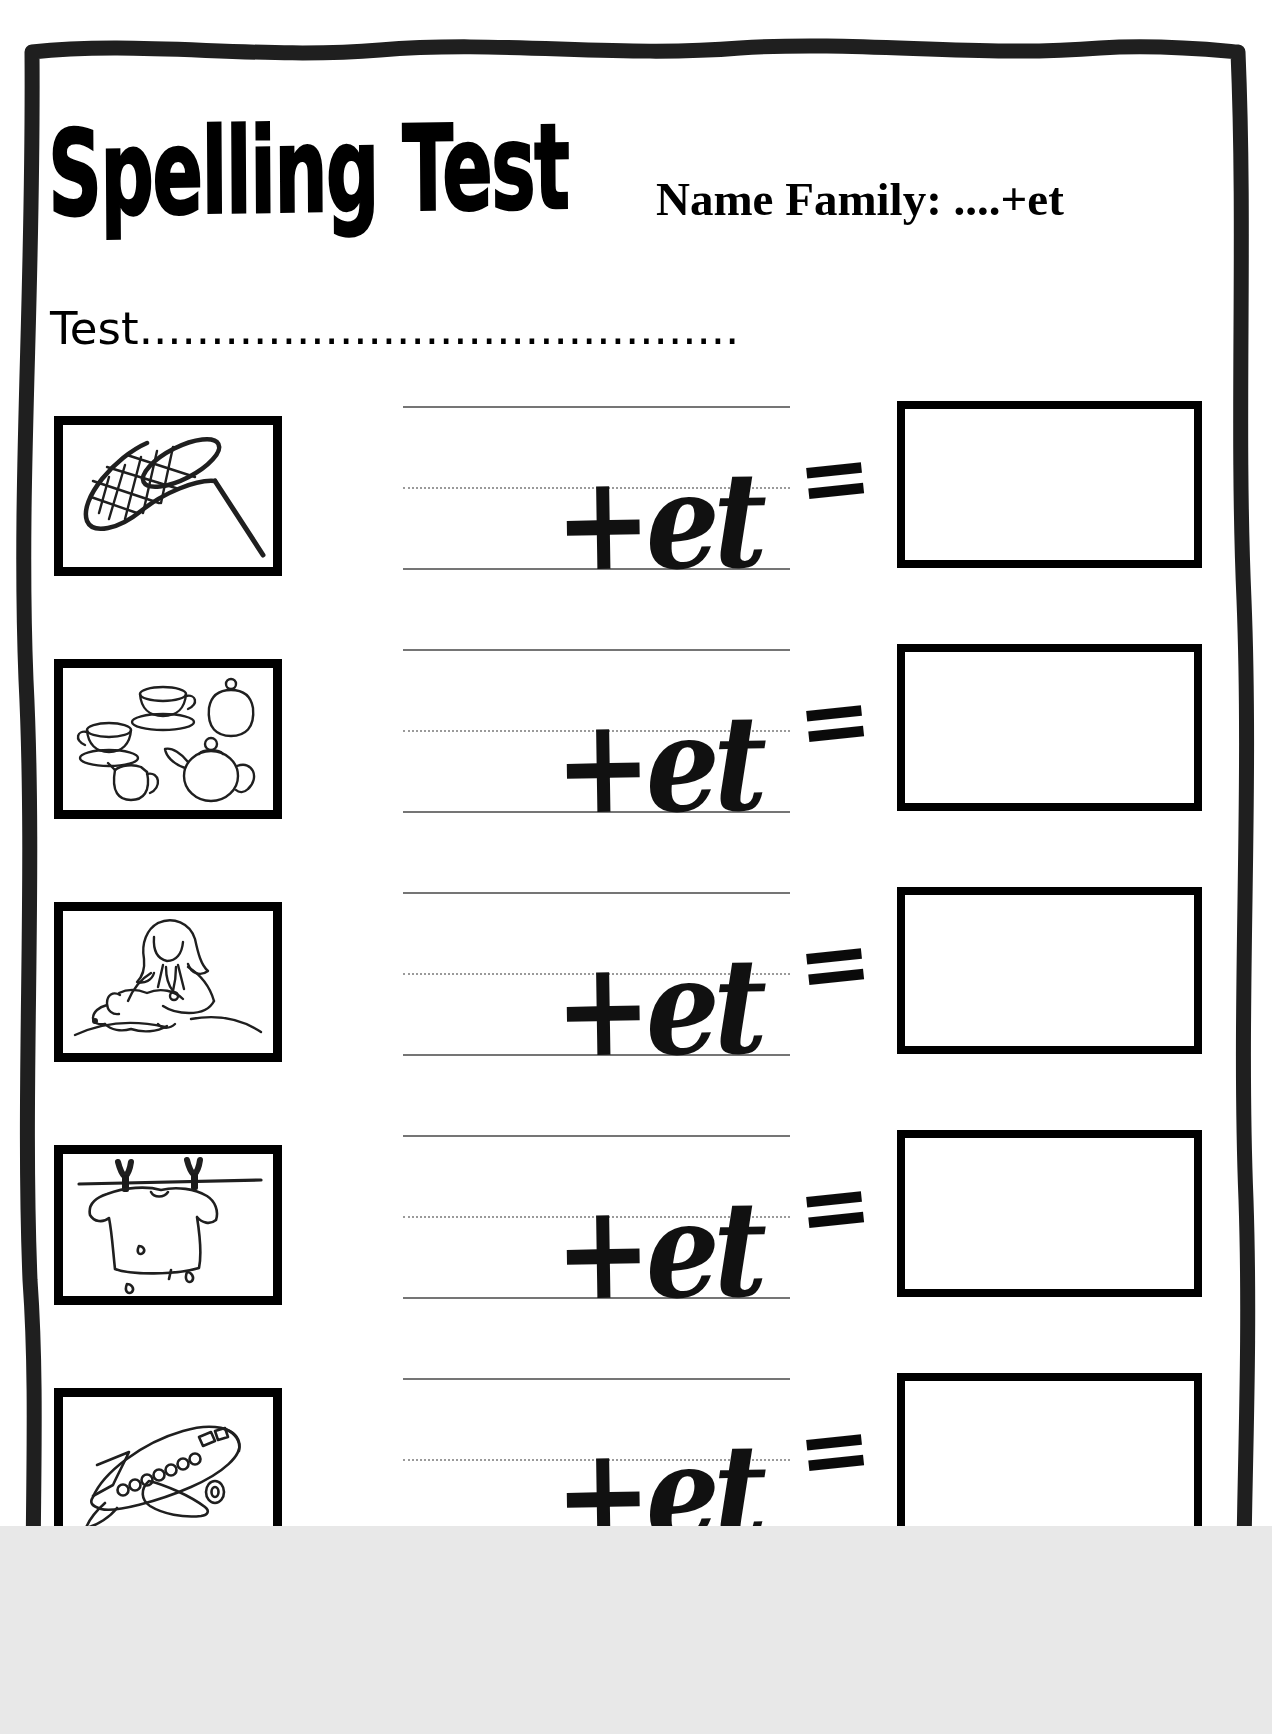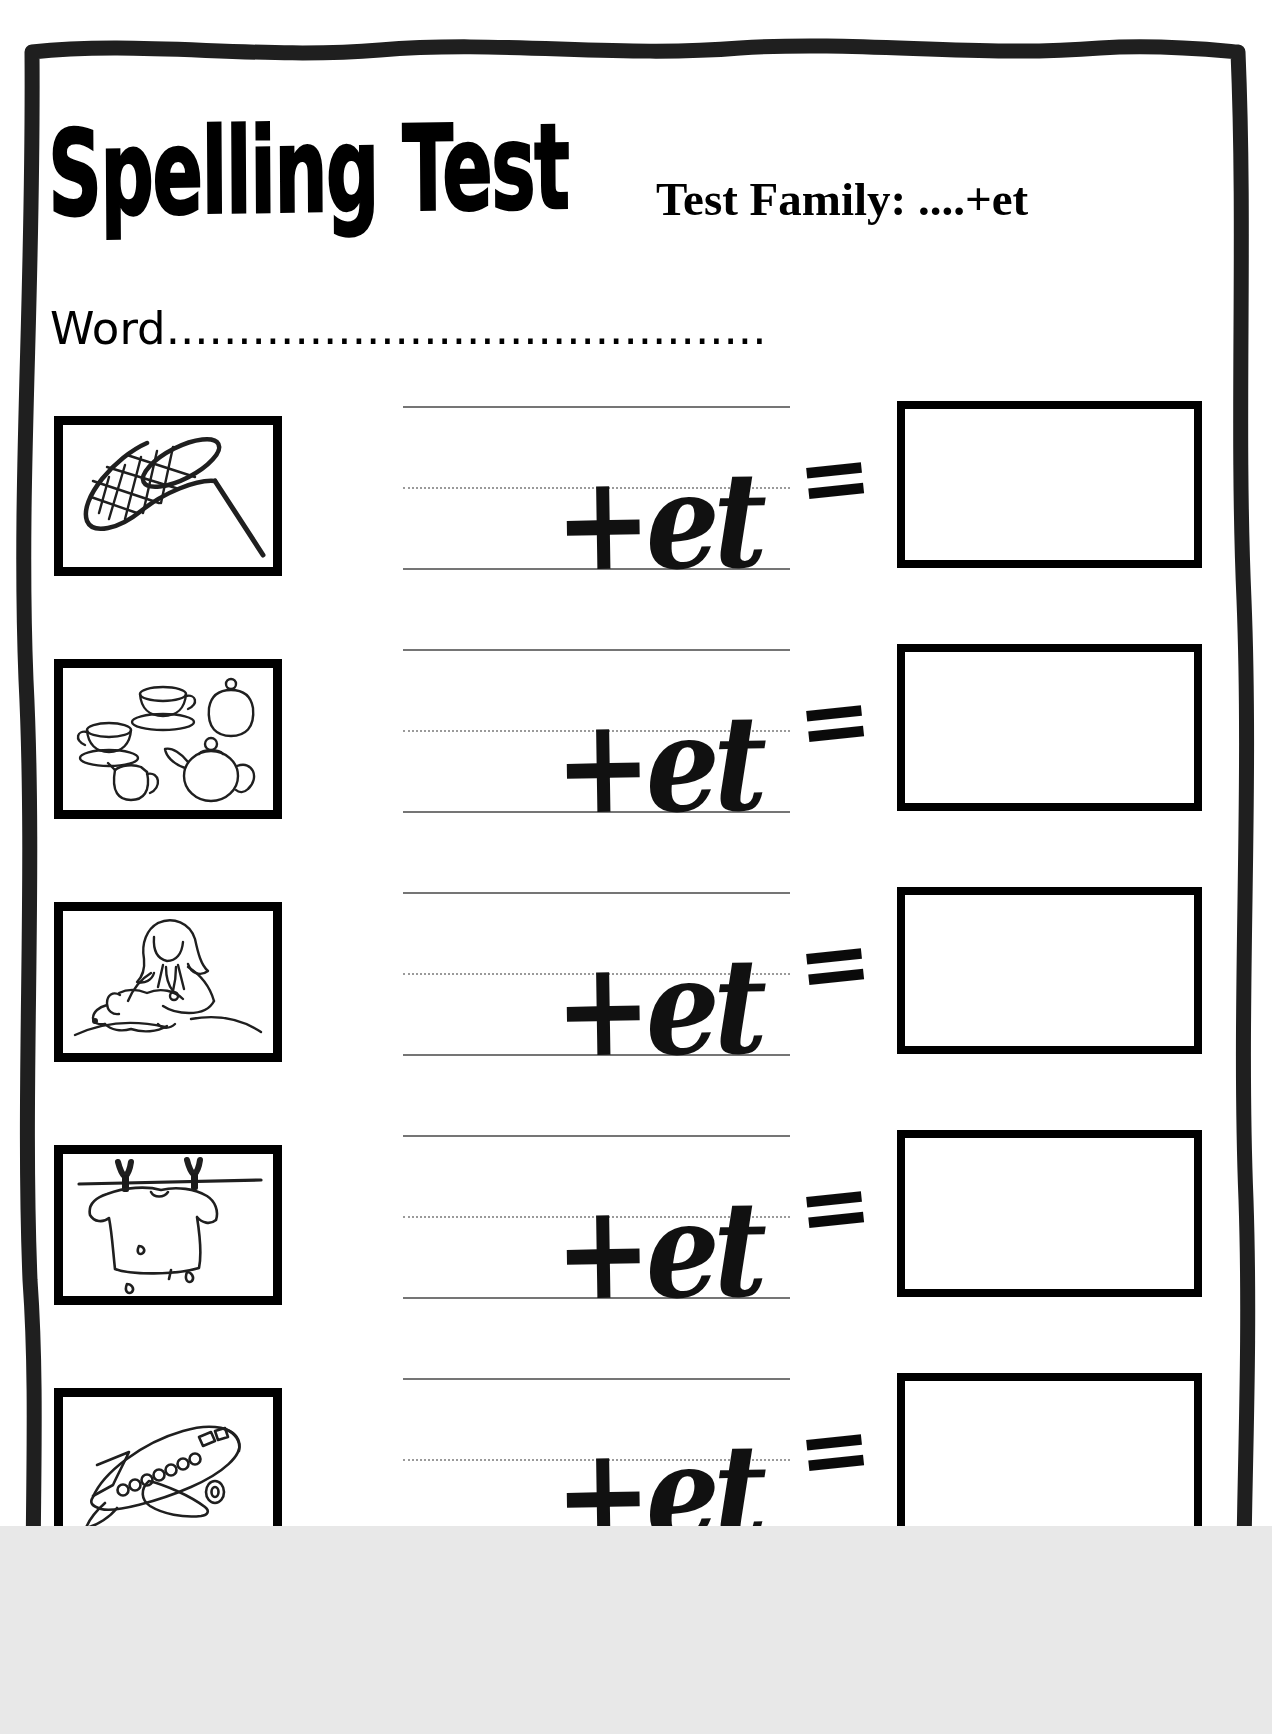--- a/index.html
+++ b/index.html
@@ -102,22 +102,22 @@
       C 1252 1380 1240 1540 1244 1696
       C 1100 1708 960 1694 820 1704
       C 680 1714 540 1698 400 1708
       C 280 1716 150 1702 36 1708
       C 28 1560 40 1420 30 1280
       C 22 1080 36 880 26 680
       C 18 480 34 300 32 52 Z"></path>
   </svg>
 
   <div class="abs title">Spelling Test</div>
-  <div class="abs word-family">Test Family: ....+et</div>
-  <div class="abs name-line"><span>Word</span><span>..........................................</span></div>
+  <div class="abs word-family">Name Family: ....+et</div>
+  <div class="abs name-line"><span>Test</span><span>..........................................</span></div>
 
   <div class="row" style="top:396px">
     <div class="img-frame">
       <svg viewBox="0 0 210 142" aria-label="butterfly net">
         <g class="sketch">
           <line x1="152" y1="56" x2="200" y2="130" stroke-width="5"></line>
           <ellipse cx="118" cy="38" rx="42" ry="16" stroke-width="4.5" transform="rotate(-27 118 38)"></ellipse>
           <path d="M 84 18 C 52 32 16 74 24 96 C 30 110 56 104 78 86 C 100 68 134 54 152 56" stroke-width="4.5"></path>
           <path d="M 46 52 L 36 88 M 62 40 L 46 94 M 78 32 L 62 94 M 94 26 L 80 88 M 110 22 L 98 78" stroke-width="2.4"></path>
           <path d="M 28 72 L 74 88 M 30 56 L 96 78 M 44 42 L 116 64 M 64 30 L 132 52" stroke-width="2.4"></path>

